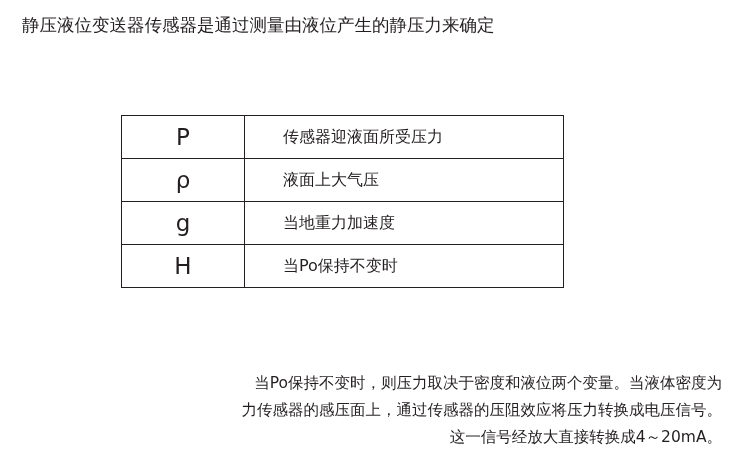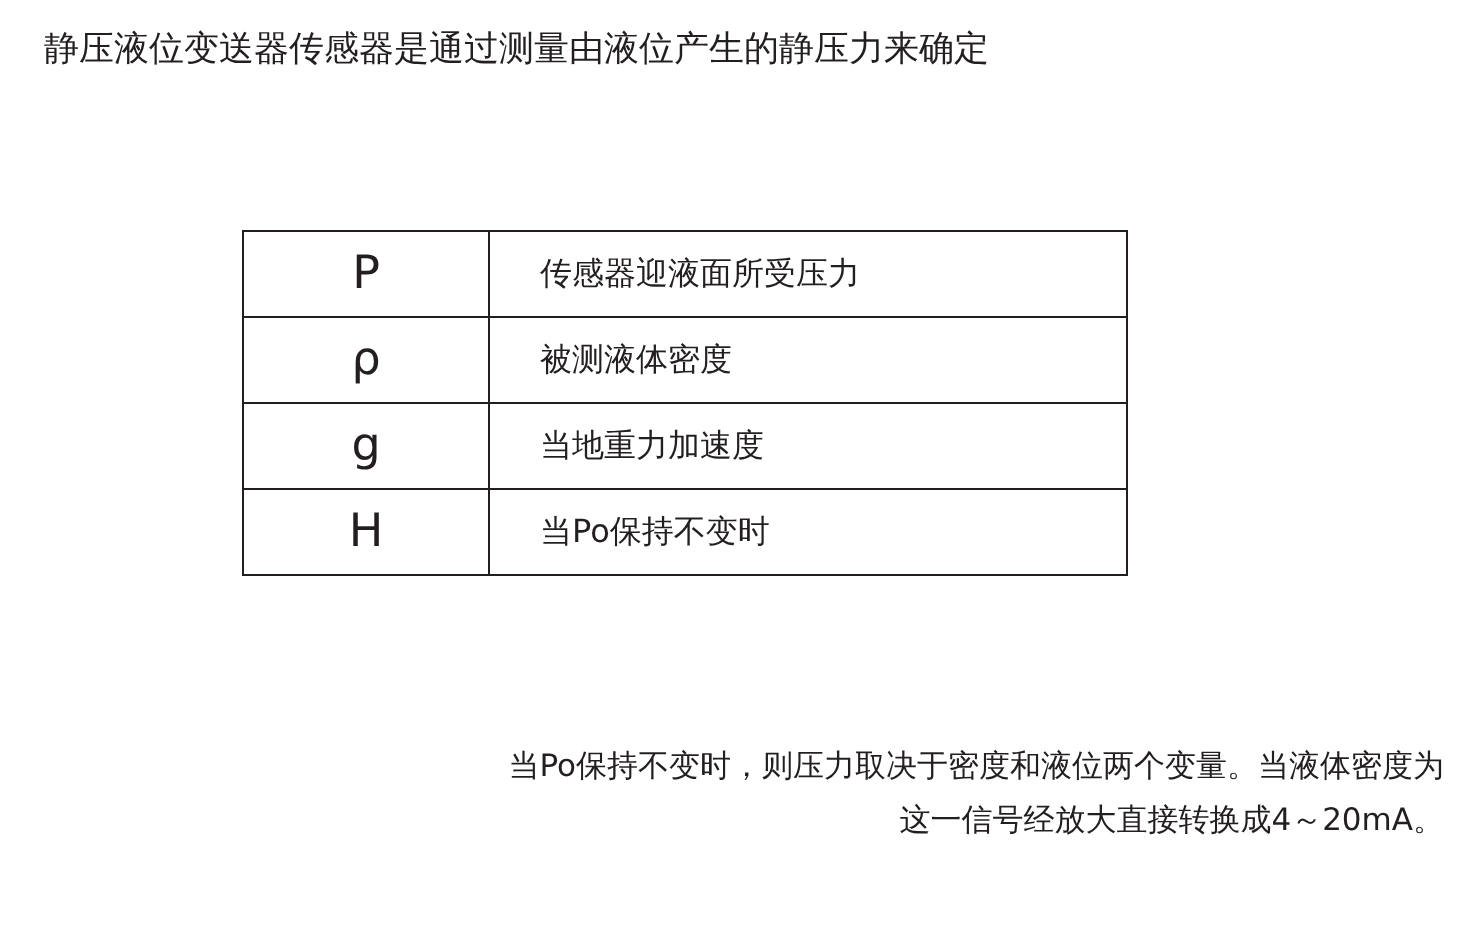--- a/index.html
+++ b/index.html
@@ -51,21 +51,21 @@
     padding: 0;
     vertical-align: middle;
   }
   table.defs td.sym {
     width: 122px;
     text-align: center;
     font-size: 23px;
     font-family: "DejaVu Sans", "Liberation Sans", sans-serif;
   }
   table.defs td.desc {
-    padding-left: 25px;
+    padding-left: 38px;
     font-size: 16px;
     color: #231f20;
   }
   .body-text {
     position: absolute;
     left: 22px;
     top: 370px;
     width: 700px;
     font-size: 15.5px;
     line-height: 27px;
@@ -87,31 +87,32 @@
   </div>
 
   <table class="defs">
     <tbody>
       <tr>
         <td class="sym">P</td>
         <td class="desc">传感器迎液面所受压力</td>
       </tr>
       <tr>
         <td class="sym">ρ</td>
-        <td class="desc">被测液体密度</td>
+        <td class="desc">液面上大气压</td>
       </tr>
       <tr>
         <td class="sym">g</td>
         <td class="desc">当地重力加速度</td>
       </tr>
       <tr>
         <td class="sym">H</td>
         <td class="desc">当Po保持不变时</td>
       </tr>
     </tbody>
   </table>
 
   <div class="body-text">
     <p>当Po保持不变时，则压力取决于密度和液位两个变量。当液体密度为</p>
+    <p>力传感器的感压面上，通过传感器的压阻效应将压力转换成电压信号。</p>
     <p>这一信号经放大直接转换成4～20mA。</p>
   </div>
 
 </div>
 
 </body></html>

